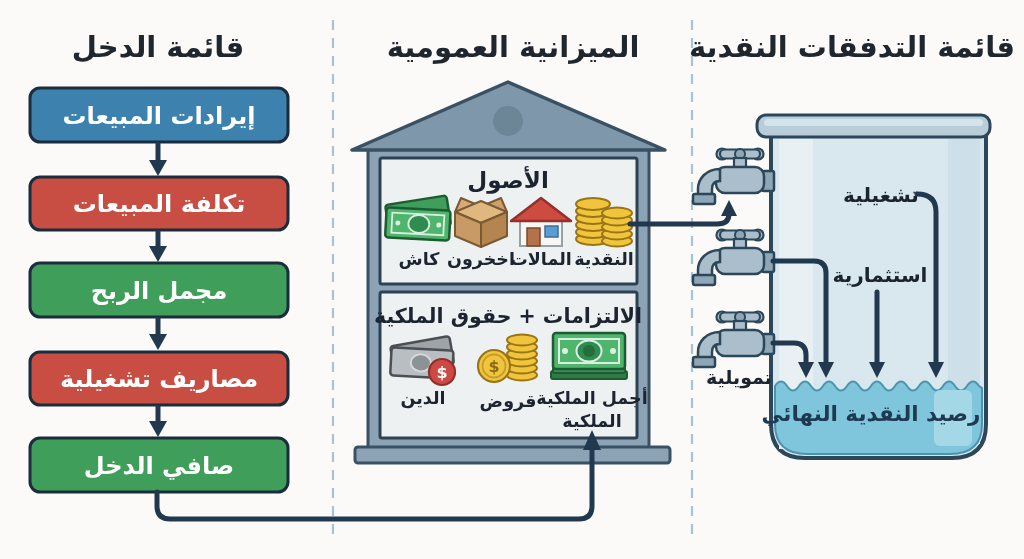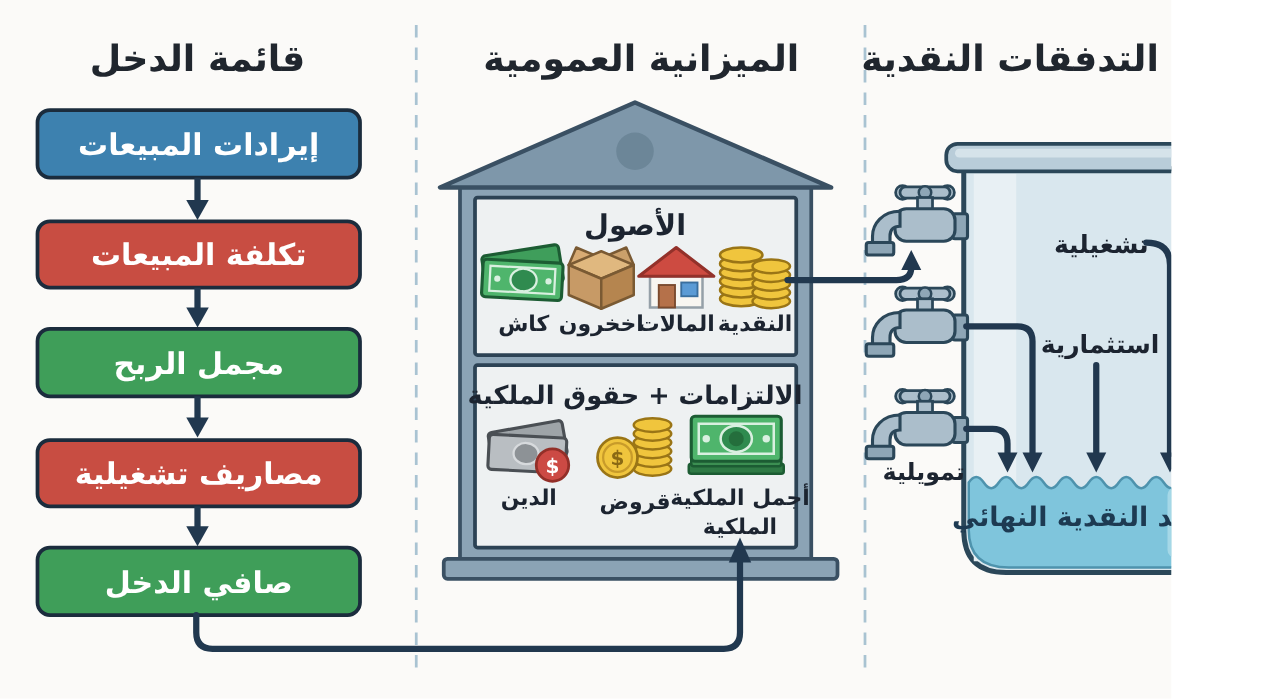--- a/index.html
+++ b/index.html
@@ -1,16 +1,16 @@
 <!DOCTYPE html>
 <html><head>
 <meta charset="utf-8">
 <style>
   html,body{margin:0;padding:0;background:#ffffff;}
-  .canvas{position:relative;width:937px;height:559px;background:#fbfaf8;overflow:hidden;}
+  .canvas{position:relative;width:1024px;height:559px;background:#fbfaf8;overflow:hidden;}
   svg{display:block;}
   text{font-family:"DejaVu Sans","Liberation Sans",sans-serif;font-weight:bold;fill:#1c2430;}
   .title{font-size:29px;fill:#20262e;}
   .boxlabel{font-size:24px;fill:#ffffff;}
   .h1{font-size:23px;}
   .h2{font-size:20.5px;}
   .ilabel{font-size:17.5px;}
   .flow{font-size:20px;}
   .flow-sm{font-size:19px;}
   .wl{font-size:21.5px;fill:#1d3a52;}

